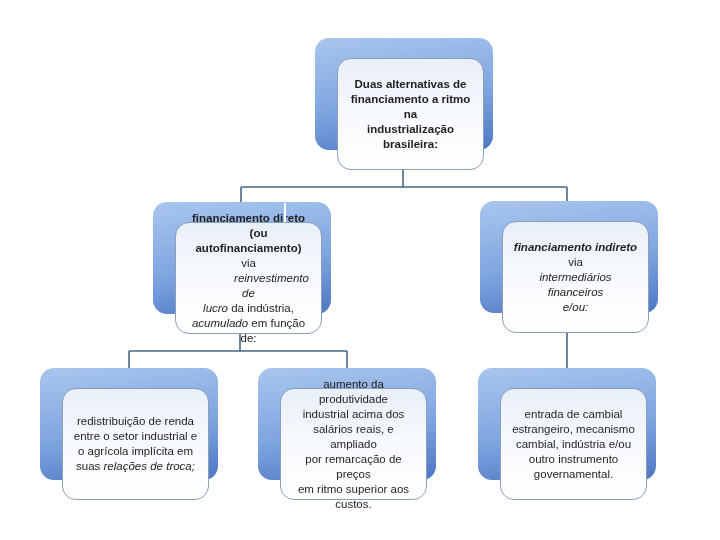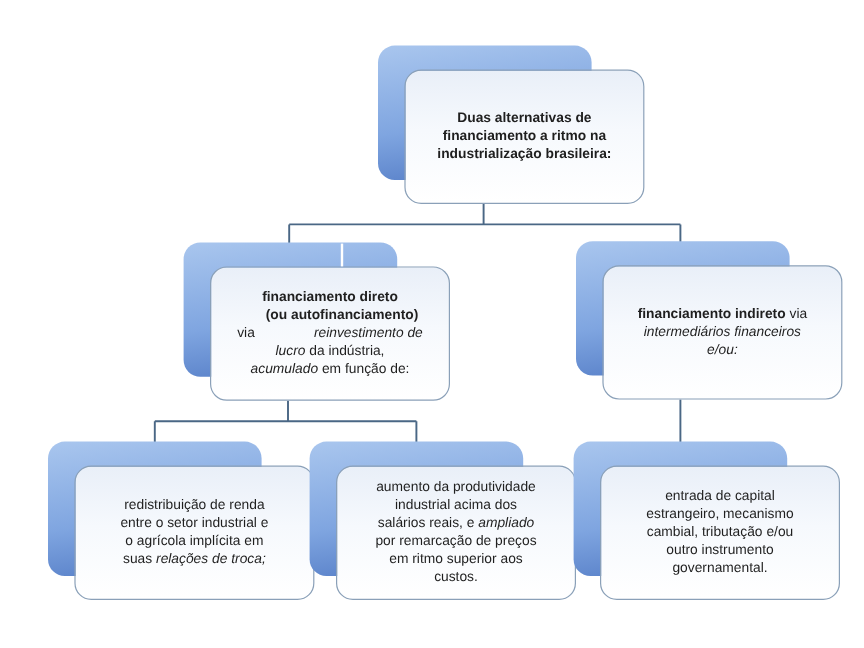--- a/index.html
+++ b/index.html
@@ -20,21 +20,21 @@
 
   .connector-layer{position:absolute;left:0;top:0;width:720px;height:540px;z-index:1;}
 
   .node{position:absolute;width:200px;height:132px;z-index:2;}
   .node-shadow{
     position:absolute;left:0;top:0;width:178px;height:112px;
     border-radius:14px;
     background:linear-gradient(172deg,var(--accent-light) 0%,var(--accent-mid) 55%,var(--accent-dark) 100%);
   }
   .node-box{
-    position:absolute;left:22px;top:20px;width:200px;height:112px;
+    position:absolute;left:22px;top:20px;width:147px;height:112px;
     border-radius:14px;
     border:1px solid var(--box-border);
     background:linear-gradient(to bottom,var(--box-fill-top) 0%,var(--box-fill-mid) 45%,var(--box-fill-bottom) 100%);
     display:flex;align-items:center;justify-content:flex-end;
     padding:24px 8px;
   }
   .node-text{
     width:100%;
     text-align:center;
     font-size:11.5px;
@@ -77,40 +77,40 @@
   <div class="node node-direct">
     <div class="node-shadow"></div>
     <div class="node-box">
       <div class="node-text"><span style="font-weight: 700;">financiamento direto</span><br><span style="font-weight: 700; margin-left: 20px;">(ou autofinanciamento)</span><br><span>via </span><span style="font-style: italic; margin-left: 46px;">reinvestimento de</span><br><span style="font-style: italic;">lucro</span><span> da indústria,</span><br><span style="font-style: italic;">acumulado</span><span> em função de:</span></div>
     </div>
   </div>
 
   <div class="node node-indirect">
     <div class="node-shadow"></div>
     <div class="node-box">
-      <div class="node-text"><span style="font-weight: 700;">financiamento indireto</span><span> via</span><br><span style="font-style: italic;">intermediários financeiros</span><br><span style="font-style: italic;">e/ou:</span></div>
+      <div class="node-text"><span style="font-weight: 700; font-style: italic;">financiamento indireto</span><span> via</span><br><span style="font-style: italic;">intermediários financeiros</span><br><span style="font-style: italic;">e/ou:</span></div>
     </div>
   </div>
 
   <div class="node node-redistribution">
     <div class="node-shadow"></div>
     <div class="node-box">
       <div class="node-text"><span>redistribuição de renda</span><br><span>entre o setor industrial e</span><br><span>o agrícola implícita em</span><br><span>suas </span><span style="font-style: italic;">relações de troca;</span></div>
     </div>
   </div>
 
   <div class="node node-productivity">
     <div class="node-shadow"></div>
     <div class="node-box">
-      <div class="node-text"><span>aumento da produtividade</span><br><span>industrial acima dos</span><br><span>salários reais, e </span><span style="font-style: italic;">ampliado</span><br><span style="">por remarcação de preços</span><br><span>em ritmo superior aos</span><br><span>custos.</span></div>
+      <div class="node-text"><span>aumento da produtividade</span><br><span>industrial acima dos</span><br><span>salários reais, e </span><span style="">ampliado</span><br><span style="">por remarcação de preços</span><br><span>em ritmo superior aos</span><br><span>custos.</span></div>
     </div>
   </div>
 
   <div class="node node-foreign">
     <div class="node-shadow"></div>
     <div class="node-box">
-      <div class="node-text"><span>entrada de capital</span><br><span>estrangeiro, mecanismo</span><br><span>cambial, tributação e/ou</span><br><span>outro instrumento</span><br><span>governamental.</span></div>
+      <div class="node-text"><span>entrada de cambial</span><br><span>estrangeiro, mecanismo</span><br><span>cambial, indústria e/ou</span><br><span>outro instrumento</span><br><span>governamental.</span></div>
     </div>
   </div>
 
   <div class="artifact-line"></div>
 
 </div>
 
 </body></html>

